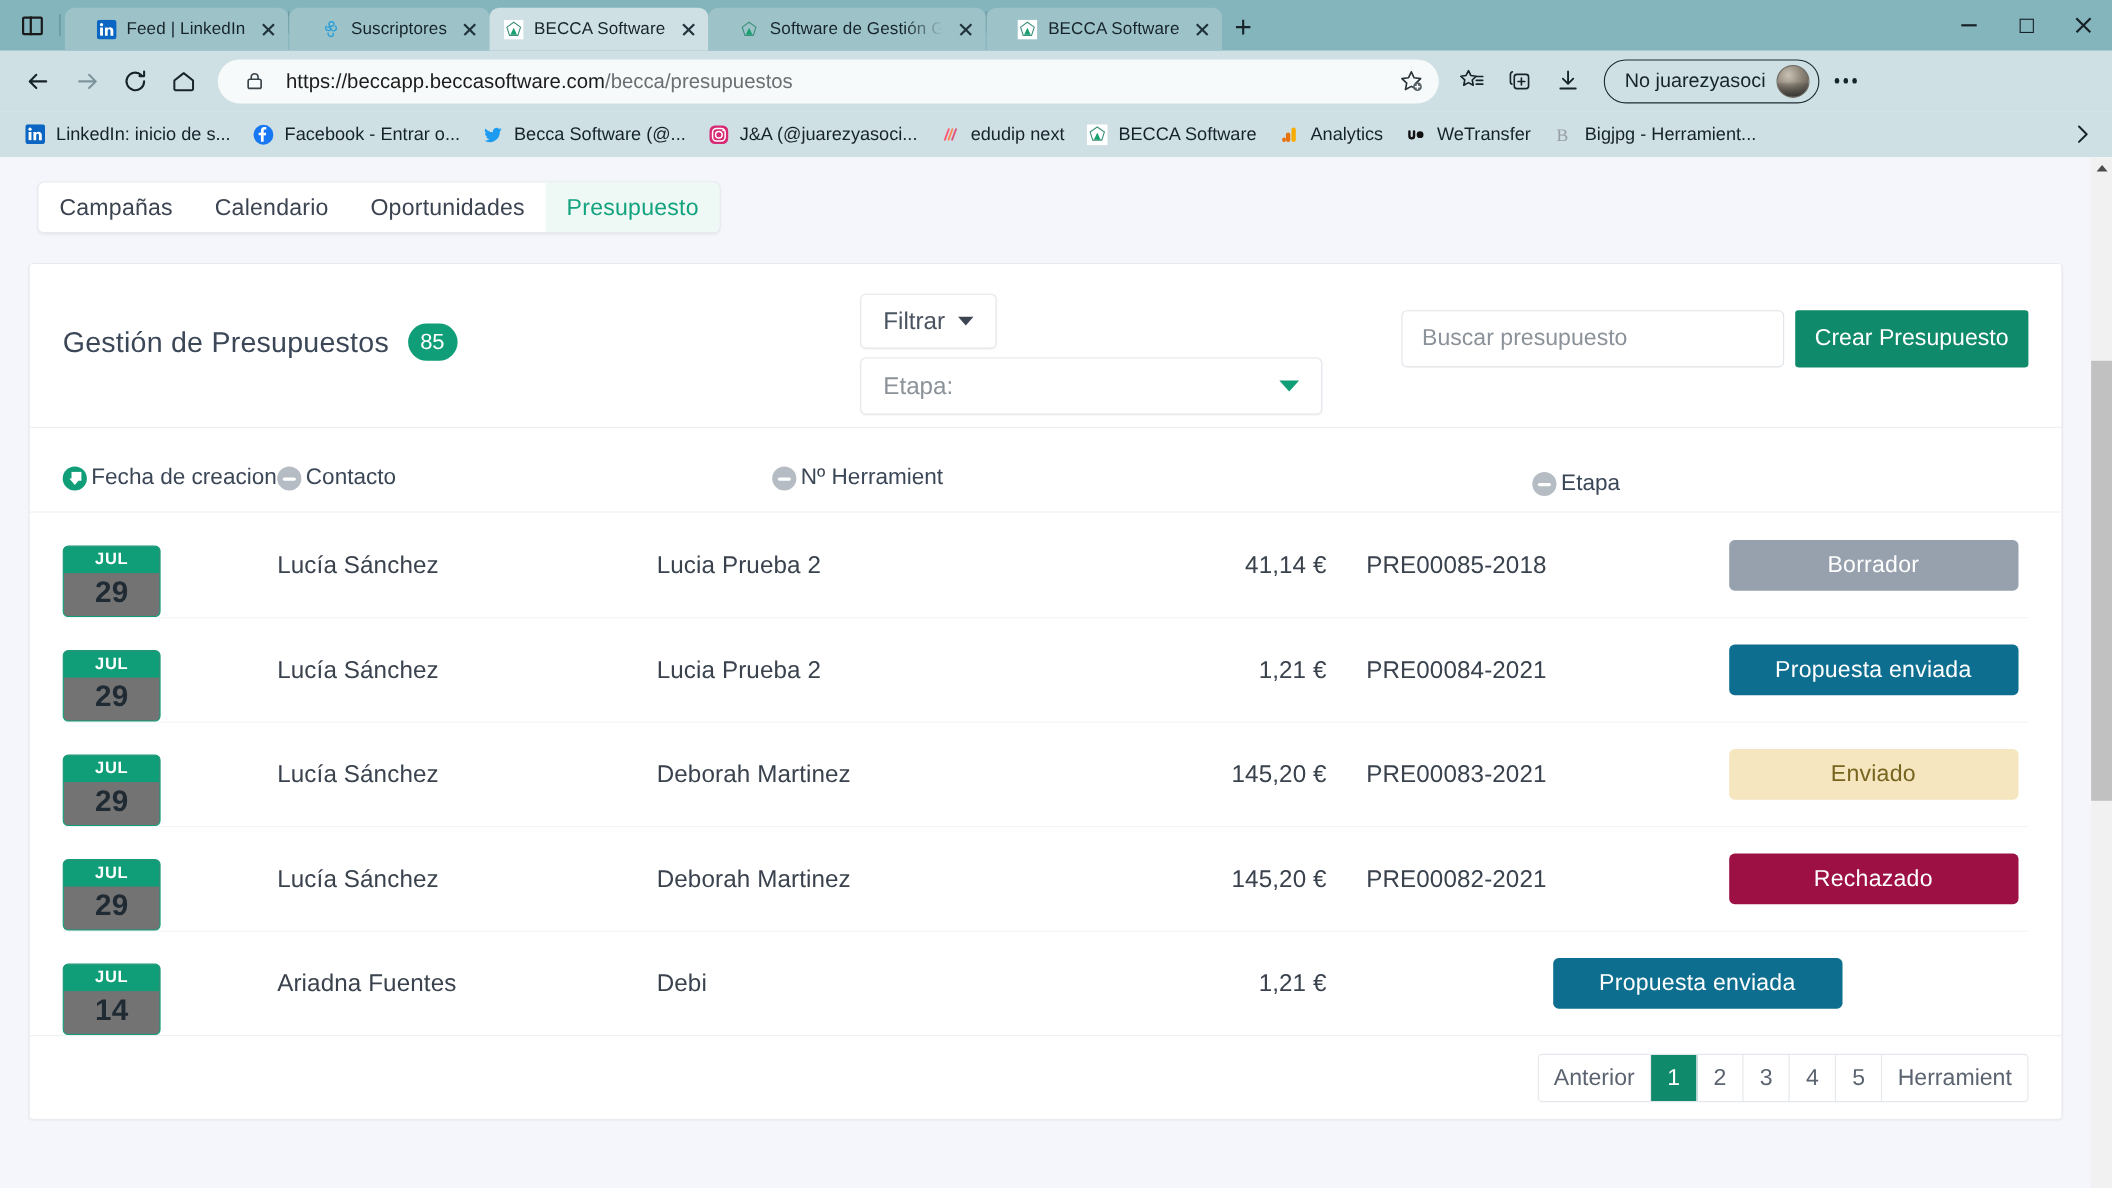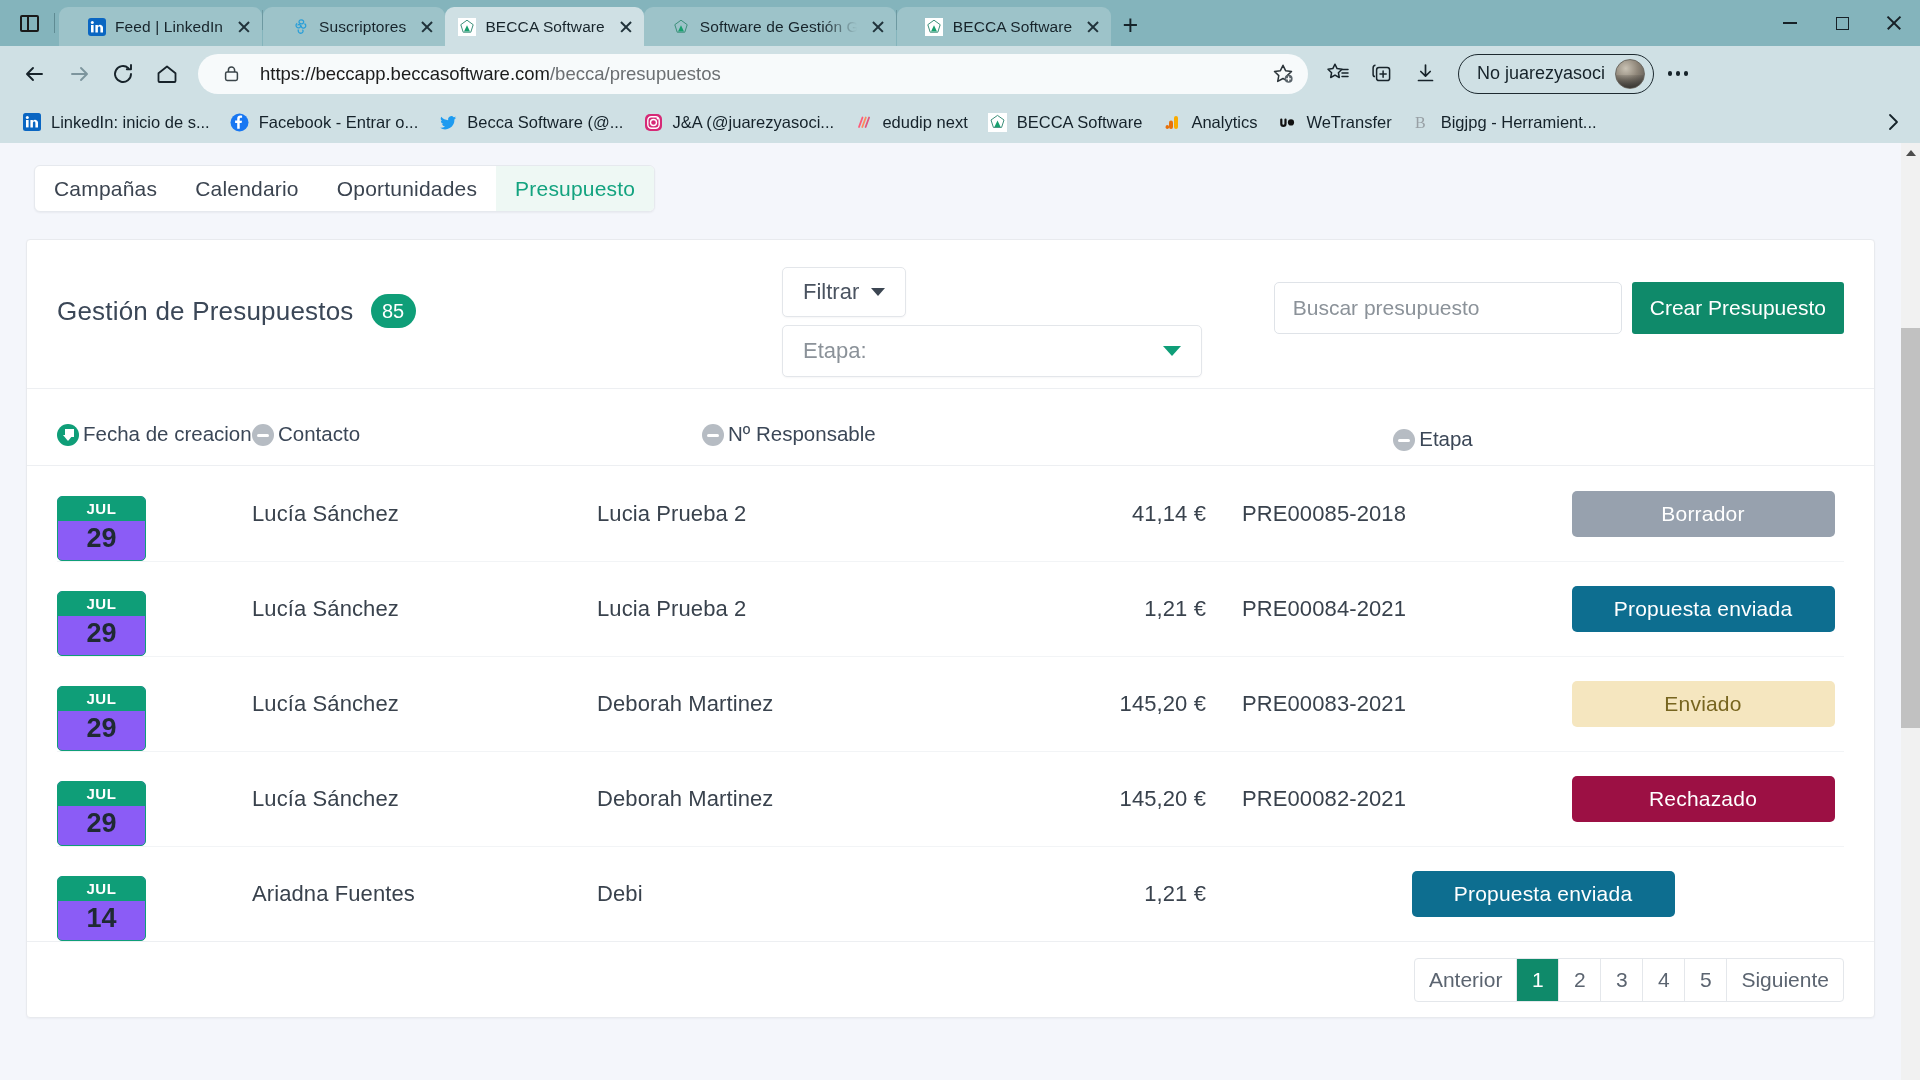--- a/index.html
+++ b/index.html
@@ -192,21 +192,21 @@
   .col-cont  { width: 450px; }
   .col-total { width: 195px; }
   .col-num   { width: 320px; }
   .col-etapa { flex: 1 1 auto; }
 
   .tbody { padding: 0 30px; }
   .trow { display: flex; align-items: center; height: 95px; }
   .trow + .trow { border-top: 1px solid #f2f4f6; }
 
   .datebox {
-    width: 89px; border: 1px solid #0f9e78; border-radius: 5px; overflow: hidden; background: #8b5cf6; margin-top: 29px;
+    width: 89px; border: 1px solid #0f9e78; border-radius: 5px; overflow: hidden; background: #737373; margin-top: 29px;
   }
   .datebox .m { background: #0f9e78; color: #fff; font-size: 15px; font-weight: 700; text-align: center; padding: 3px 0 4px; letter-spacing: .6px; }
   .datebox .d { color: #1f2a33; font-size: 27px; font-weight: 700; text-align: center; padding: 2px 0 6px; }
 
   .cell { font-size: 22px; color: #39424d; letter-spacing: .1px; }
   .cell.total { text-align: right; padding-right: 36px; }
   .badge {
     width: 263px; height: 46px; border-radius: 5px; display: flex; align-items: center;
     justify-content: center; font-size: 21px; color: #fff; letter-spacing: .2px;
   }
@@ -529,21 +529,21 @@
           <div class="th col-fecha">
             <span class="sort-ic active"></span>
             <span class="lbl">Fecha de creacion</span>
           </div>
           <div class="th col-cont">
             <span class="sort-ic muted"></span>
             <span class="lbl">Contacto</span>
           </div>
           <div class="th col-num">
             <span class="sort-ic muted"></span>
-            <span class="lbl">Nº Responsable</span>
+            <span class="lbl">Nº Herramient</span>
           </div>
           <div class="th col-etapa" style="padding-top:24px;justify-content:center;">
             <span class="sort-ic muted"></span>
             <span class="lbl">Etapa</span>
           </div>
         </div>
 
         <div class="tbody">
 
           <div class="trow">
@@ -628,21 +628,21 @@
         </div>
 
         <div class="card-footer">
           <div class="pager">
             <div class="pg edge">Anterior</div>
             <div class="pg active">1</div>
             <div class="pg">2</div>
             <div class="pg">3</div>
             <div class="pg">4</div>
             <div class="pg">5</div>
-            <div class="pg edge">Siguiente</div>
+            <div class="pg edge">Herramient</div>
           </div>
         </div>
 
       </div>
     </div>
 
     <div class="scrollbar">
       <div class="sb-arrow">
           <span class="tri"></span>
         </div>

